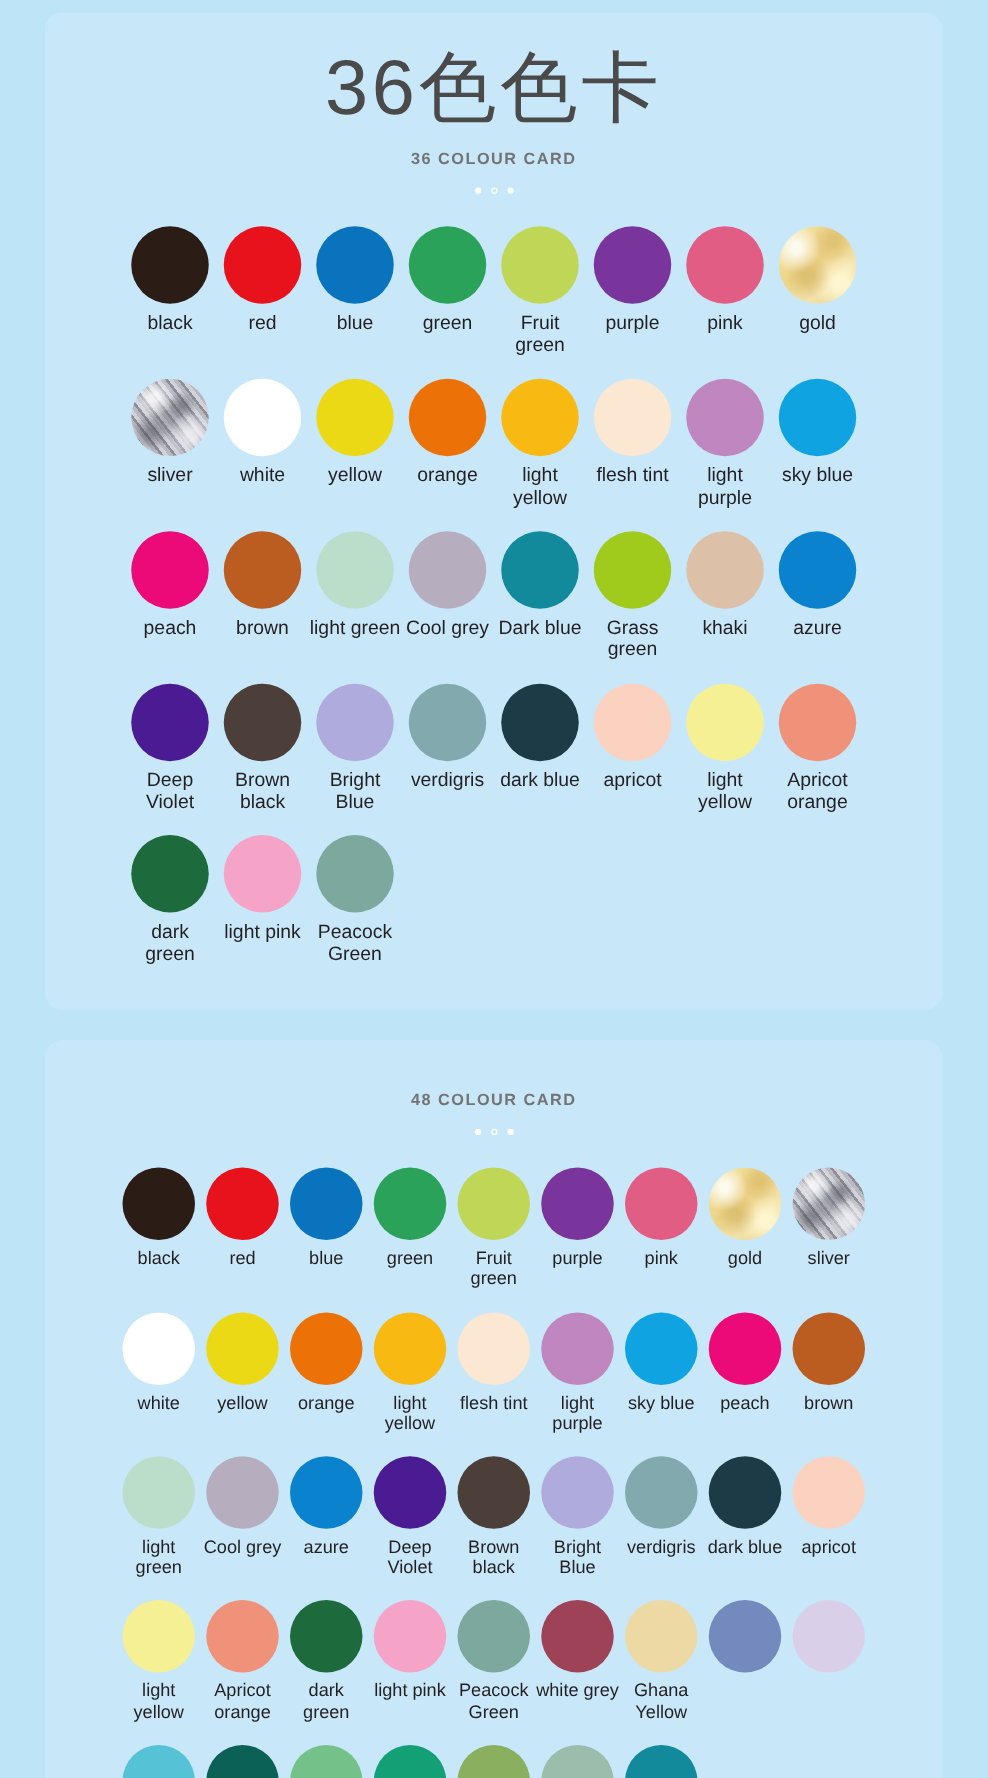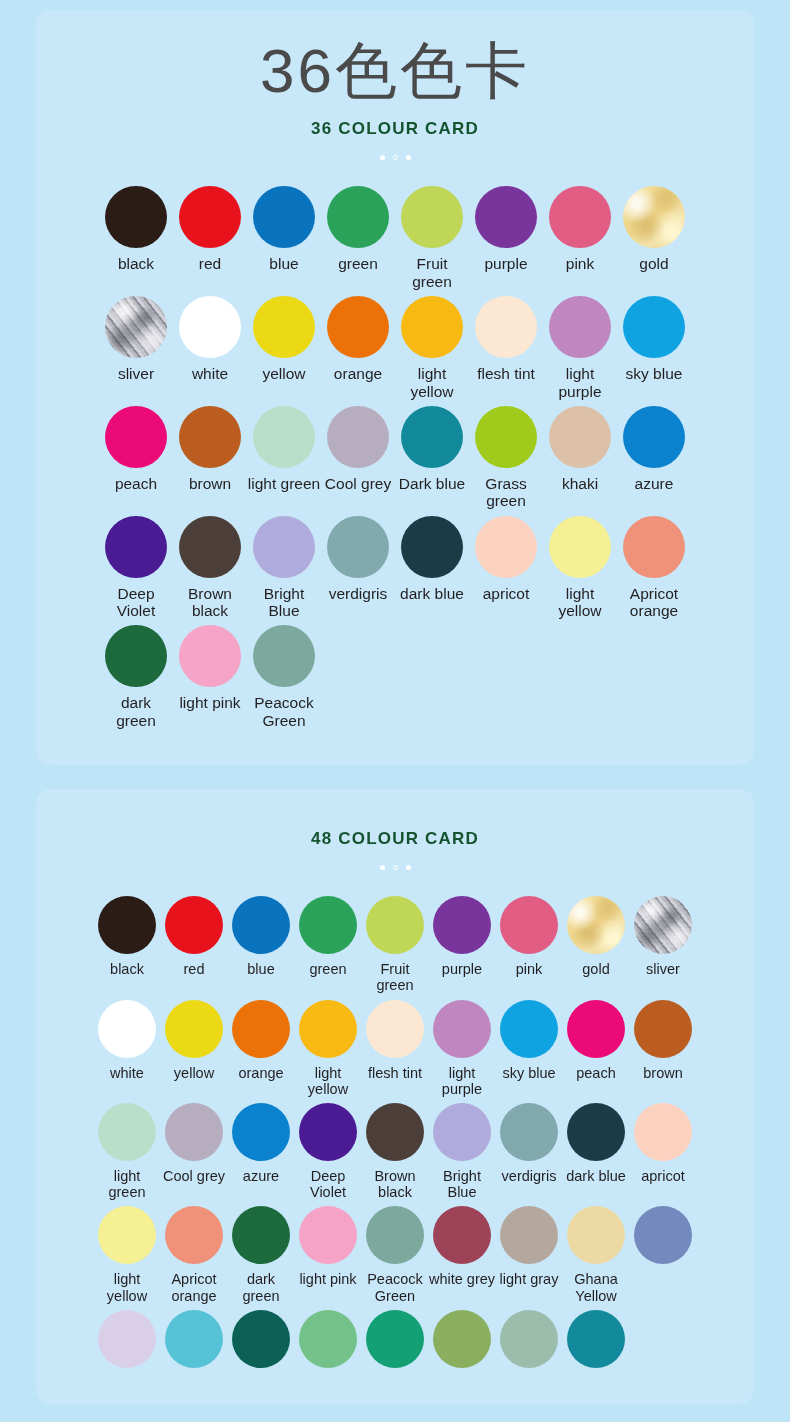--- a/index.html
+++ b/index.html
@@ -22,23 +22,23 @@
   .card-title {
     text-align: center;
     font-size: 62px;
     line-height: 1.12;
     font-weight: 400;
     color: #4a4a4a;
     letter-spacing: 3px;
   }
   .card-subtitle {
     text-align: center;
-    font-size: 17px;
+    font-size: 13px;
     font-weight: 700;
-    color: #14532d;
+    color: #737373;
     letter-spacing: 1.2px;
     margin-top: 14px;
   }
   .dots {
     display: flex;
     justify-content: center;
     gap: 8px;
     margin-top: 16px;
   }
   .dot {
@@ -49,21 +49,21 @@
   .dot.hollow {
     background: transparent;
     border: 1px solid #ffffff;
     width: 5px; height: 5px;
   }
 
   .swatch-grid {
     display: grid;
     margin-top: 26px;
     justify-content: center;
-    row-gap: 0;
+    row-gap: 12px;
   }
   .grid-8 {
     grid-template-columns: repeat(8, 74px);
     column-gap: 0px;
     padding: 0 34px;
   }
   .grid-9 {
     grid-template-columns: repeat(9, 67px);
     column-gap: 0px;
     padding: 0 28px;
@@ -412,24 +412,20 @@
         <div class="swatch">
           <div class="chip" style="background: rgb(125, 168, 158);"></div>
           <div class="chip-label">Peacock
 Green</div>
         </div>
         <div class="swatch">
           <div class="chip" style="background: rgb(158, 67, 87);"></div>
           <div class="chip-label">white grey</div>
         </div>
         <div class="swatch">
-          <div class="chip" style="background: rgb(180, 167, 157);"></div>
-          <div class="chip-label">light gray</div>
-        </div>
-        <div class="swatch">
           <div class="chip" style="background: rgb(236, 217, 164);"></div>
           <div class="chip-label">Ghana
 Yellow</div>
         </div>
         <div class="swatch">
           <div class="chip" style="background: rgb(116, 137, 189);"></div>
         </div>
         <div class="swatch">
           <div class="chip" style="background: rgb(217, 207, 232);"></div>
         </div>

